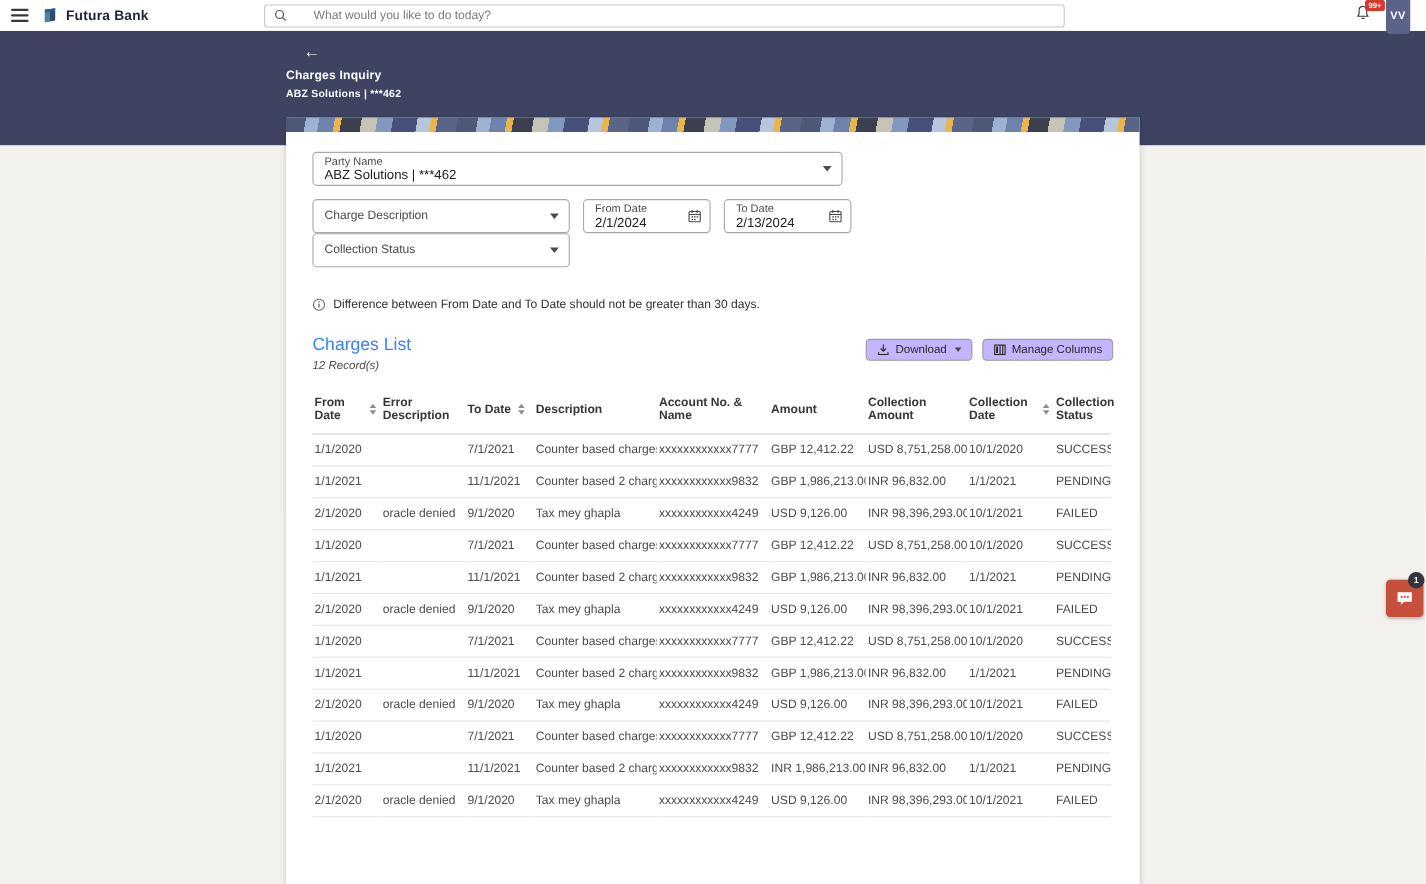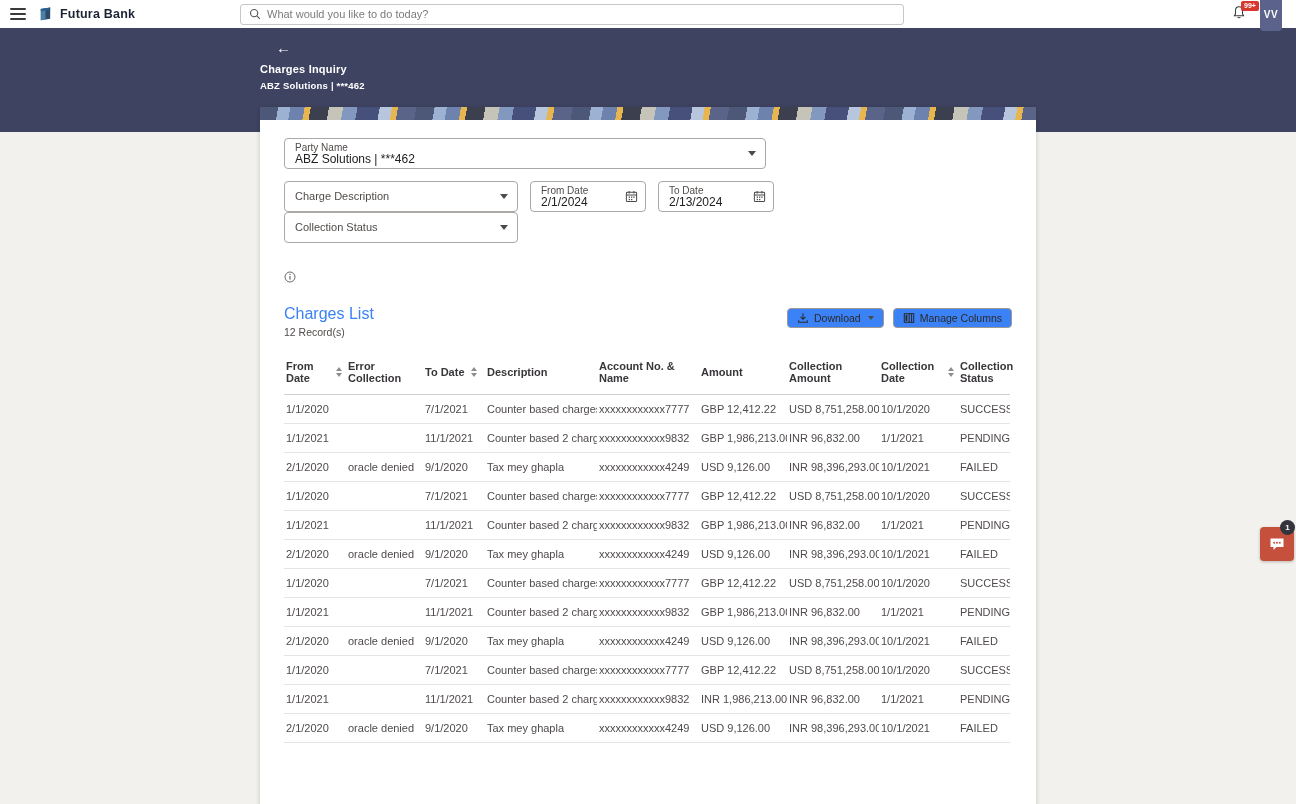--- a/index.html
+++ b/index.html
@@ -5,21 +5,21 @@
   * { margin:0; padding:0; box-sizing:border-box; }
   html,body { font-family:"Liberation Sans", sans-serif; }
   .viewport{ width:1296px; height:804px; position:relative; overflow:hidden; background:#f2f1ee; }
 
   
   .topbar{ height:28px; background:#ffffff; display:flex; align-items:center; padding:0 14px 0 10px; position:relative; z-index:5; }
   .hamburger{ width:16px; display:flex; flex-direction:column; gap:3px; cursor:pointer; margin-right:12px; }
   .hamburger i{ display:block; height:2px; background:#3a3a3a; border-radius:1px; }
   .brand{ display:flex; align-items:center; gap:7px; cursor:pointer; }
   .brand-name{ font-size:12.5px; font-weight:bold; color:#1c2434; letter-spacing:.2px; }
-  .searchbox{ position:absolute; left:240px; width:664px; height:21px; border:1px solid #c9c7c5; border-radius:3px; background:#fff; display:flex; align-items:center; padding:0 8px; gap:6px; }
+  .searchbox{ position:absolute; left:240px; width:728px; height:21px; border:1px solid #c9c7c5; border-radius:3px; background:#fff; display:flex; align-items:center; padding:0 8px; gap:24px; }
   .searchbox input{ border:none; outline:none; flex:1; font-size:11px; color:#333; font-family:"Liberation Sans",sans-serif; background:transparent; }
   .searchbox input::placeholder{ color:#7d7a78; }
   .topbar-right{ margin-left:auto; display:flex; align-items:center; gap:14px; }
   .bell-wrap{ position:relative; cursor:pointer; }
   .notif-badge{ position:absolute; top:-4px; left:9px; background:#d7372c; color:#fff; font-size:7px; font-weight:bold; padding:1.5px 3px; border-radius:2px; line-height:1; }
   .avatar{ width:22px; height:34px; border-radius:4px; background:#5b628b; color:#fff; font-size:10px; font-weight:bold; display:flex; align-items:center; justify-content:center; cursor:pointer; letter-spacing:.5px; }
 
   
   .hero{ height:104px; background:#3e4361; }
   .page-width{ width:776px; margin:0 auto; }
@@ -52,23 +52,23 @@
   .mb12{ margin-bottom:12px; }
 
   .info-line{ display:flex; align-items:center; gap:7px; margin:28px 0 0 0; font-size:11px; color:#33312f; }
   .actions{ display:flex; align-items:center; gap:22px; margin-top:15px; }
   .btn-primary{ background:#312d2a; color:#fff; border:none; border-radius:4px; font-size:11px; padding:6px 13px; cursor:pointer; font-family:"Liberation Sans",sans-serif; }
   .btn-text{ background:none; border:none; font-size:11px; color:#2b2a28; cursor:pointer; font-family:"Liberation Sans",sans-serif; }
 
   
   .list-head{ display:flex; align-items:flex-start; justify-content:space-between; margin-top:22px; }
   .list-title{ font-size:16px; font-weight:normal; color:#3b82f6; }
-  .record-count{ font-size:10.5px; color:#4f4b49; margin-top:3px; }
+  .record-count{ font-size:10.5px; color:#4f4b49; margin-top:3px;font-style:italic; }
   .list-actions{ display:flex; gap:9px; margin-top:3px; }
-  .btn-outline{ display:flex; align-items:center; gap:5px; background:#3b82f6; border:1px solid #9d9997; border-radius:4px; font-size:10.5px; color:#2b2a28; padding:3px 9px; cursor:pointer; font-family:"Liberation Sans",sans-serif; }
+  .btn-outline{ display:flex; align-items:center; gap:5px; background:#c4b5fd; border:1px solid #9d9997; border-radius:4px; font-size:10.5px; color:#2b2a28; padding:3px 9px; cursor:pointer; font-family:"Liberation Sans",sans-serif; }
   .btn-outline .dd-caret{ width:0; height:0; border-left:3.5px solid transparent; border-right:3.5px solid transparent; border-top:4px solid #4a4a4a; margin-left:2px; }
 
   table.charges{ border-collapse:collapse; width:726px; margin-top:16px; table-layout:fixed; }
   table.charges th{ font-size:11px; font-weight:bold; color:#39363a; text-align:left; padding:6px 4px 10px 2px; border-bottom:1px solid #d2d0ce; vertical-align:middle; }
   .th-inner{ display:flex; align-items:center; gap:6px; }
   .sort-icon{ display:inline-flex; flex-direction:column; gap:2px; flex:none; }
   .sort-icon i{ display:block; width:0; height:0; border-left:3.5px solid transparent; border-right:3.5px solid transparent; }
   .sort-icon .up{ border-bottom:4px solid #8f8c8f; }
   .sort-icon .down{ border-top:4px solid #8f8c8f; }
   table.charges td{ font-size:11px; color:#4f4a4d; padding:8px 4px 8px 2px; border-bottom:1px solid #e7e5e3; white-space:nowrap; overflow:hidden; }
@@ -174,20 +174,21 @@
         <span class="f-label lone">Collection Status</span>
         <span class="caret"></span>
       </div>
 
       <div class="info-line">
         <svg width="12" height="12" viewBox="0 0 12 12">
           <circle cx="6" cy="6" r="5" fill="none" stroke="#6b6b6b" stroke-width="1"></circle>
           <rect x="5.4" y="5" width="1.2" height="3.6" fill="#6b6b6b"></rect>
           <rect x="5.4" y="2.8" width="1.2" height="1.2" fill="#6b6b6b"></rect>
         </svg>
+        <span>Difference between From Date and To Date should not be greater than 30 days.</span>
       </div>
 
 
       <div class="list-head">
         <div>
           <div class="list-title">Charges List</div>
           <div class="record-count">12 Record(s)</div>
         </div>
         <div class="list-actions">
           <button class="btn-outline">
@@ -218,21 +219,21 @@
                 <div class="th-inner">
                   <span>From Date</span>
                   <span class="sort-icon">
                     <i class="up"></i>
                     <i class="down"></i>
                   </span>
                 </div>
               </th>
               <th style="width: 77px;">
                 <div class="th-inner">
-                  <span>Error Collection</span>
+                  <span>Error Description</span>
                 </div>
               </th>
               <th style="width: 62px;">
                 <div class="th-inner">
                   <span>To Date</span>
                   <span class="sort-icon">
                     <i class="up"></i>
                     <i class="down"></i>
                   </span>
                 </div>

